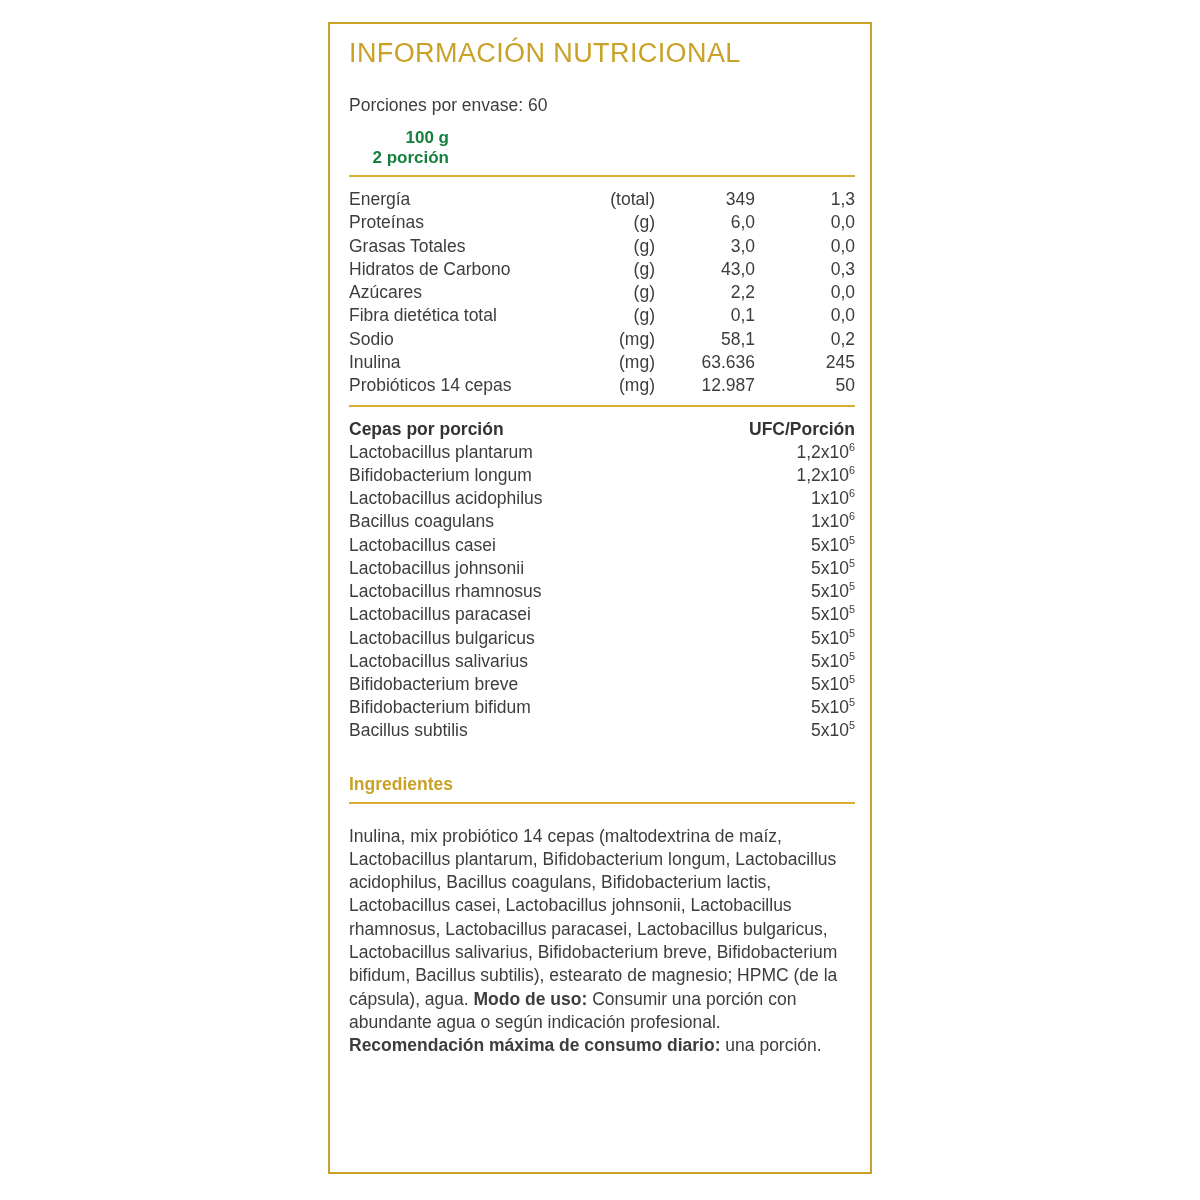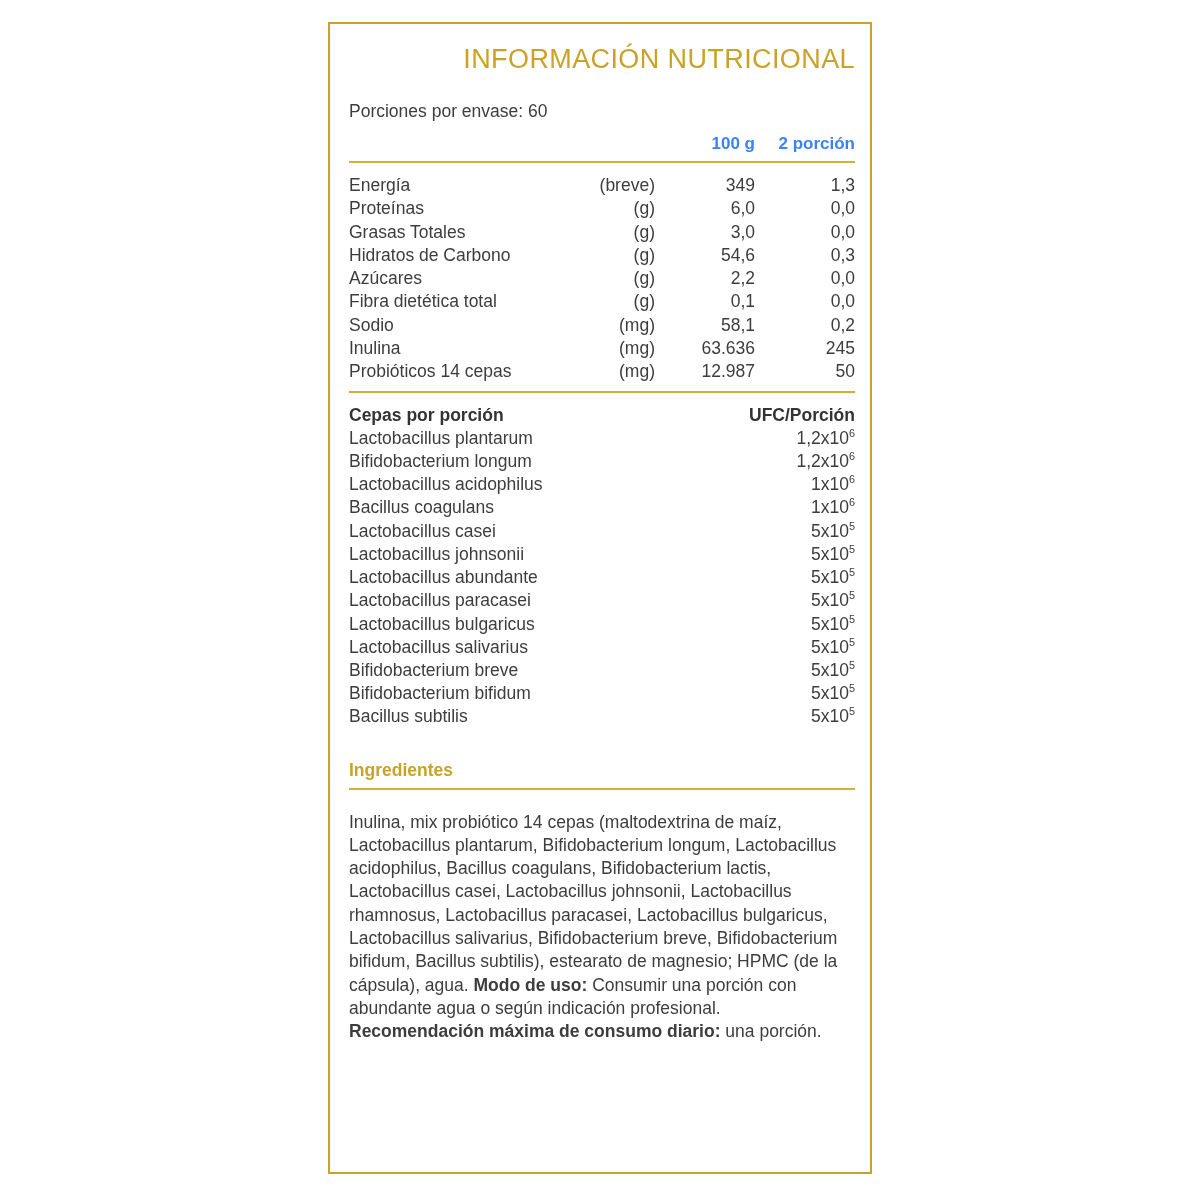--- a/index.html
+++ b/index.html
@@ -40,41 +40,42 @@
     top: 0;
     width: 506px;
   }
 
   
   .title {
     color: #c9a227;
     font-size: 27px;
     font-weight: 400;
     letter-spacing: 0.4px;
-    text-align: right;
-    margin-top: 20px;
+    text-align: left;
+    margin-top: 14px;
     white-space: nowrap;
   }
 
   
   .serving {
     margin-top: 25px;
     color: #3d3d3d;
     font-size: 17.5px;
     line-height: 23px;
   }
 
   
   .nut-head {
     margin-top: 11px;
     display: flex;
     justify-content: flex-end;
-    color: #3b82f6;
+    color: #15803d;
     font-size: 17px;
     font-weight: bold;
+    flex-direction: column;
   }
   .nut-head .c-unit { width: 96px; }
   .nut-head .c-100  { width: 100px; text-align: right; }
   .nut-head .c-por  { width: 100px; text-align: right; }
 
   .rule-gold {
     height: 2px;
     background: #d9ae33;
     margin-top: 7px;
   }
@@ -152,40 +153,40 @@
         <span class="c-unit"></span>
         <span class="c-100">100 g</span>
         <span class="c-por">2 porción</span>
       </div>
 
       <div class="rule-gold"></div>
 
       <div class="nut-table" id="nutrition-rows">
           <div class="nut-row">
             <span class="c-name">Energía</span>
-            <span class="c-unit">(breve)</span>
+            <span class="c-unit">(total)</span>
             <span class="c-100">349</span>
             <span class="c-por">1,3</span>
           </div>
           <div class="nut-row">
             <span class="c-name">Proteínas</span>
             <span class="c-unit">(g)</span>
             <span class="c-100">6,0</span>
             <span class="c-por">0,0</span>
           </div>
           <div class="nut-row">
             <span class="c-name">Grasas Totales</span>
             <span class="c-unit">(g)</span>
             <span class="c-100">3,0</span>
             <span class="c-por">0,0</span>
           </div>
           <div class="nut-row">
             <span class="c-name">Hidratos de Carbono</span>
             <span class="c-unit">(g)</span>
-            <span class="c-100">54,6</span>
+            <span class="c-100">43,0</span>
             <span class="c-por">0,3</span>
           </div>
           <div class="nut-row">
             <span class="c-name">Azúcares</span>
             <span class="c-unit">(g)</span>
             <span class="c-100">2,2</span>
             <span class="c-por">0,0</span>
           </div>
           <div class="nut-row">
             <span class="c-name">Fibra dietética total</span>
@@ -240,21 +241,21 @@
             </div>
             <div class="strain-row">
               <span class="s-name">Lactobacillus casei</span>
               <span class="s-val"><span>5x10</span><sup>5</sup></span>
             </div>
             <div class="strain-row">
               <span class="s-name">Lactobacillus johnsonii</span>
               <span class="s-val"><span>5x10</span><sup>5</sup></span>
             </div>
             <div class="strain-row">
-              <span class="s-name">Lactobacillus abundante</span>
+              <span class="s-name">Lactobacillus rhamnosus</span>
               <span class="s-val"><span>5x10</span><sup>5</sup></span>
             </div>
             <div class="strain-row">
               <span class="s-name">Lactobacillus paracasei</span>
               <span class="s-val"><span>5x10</span><sup>5</sup></span>
             </div>
             <div class="strain-row">
               <span class="s-name">Lactobacillus bulgaricus</span>
               <span class="s-val"><span>5x10</span><sup>5</sup></span>
             </div>

